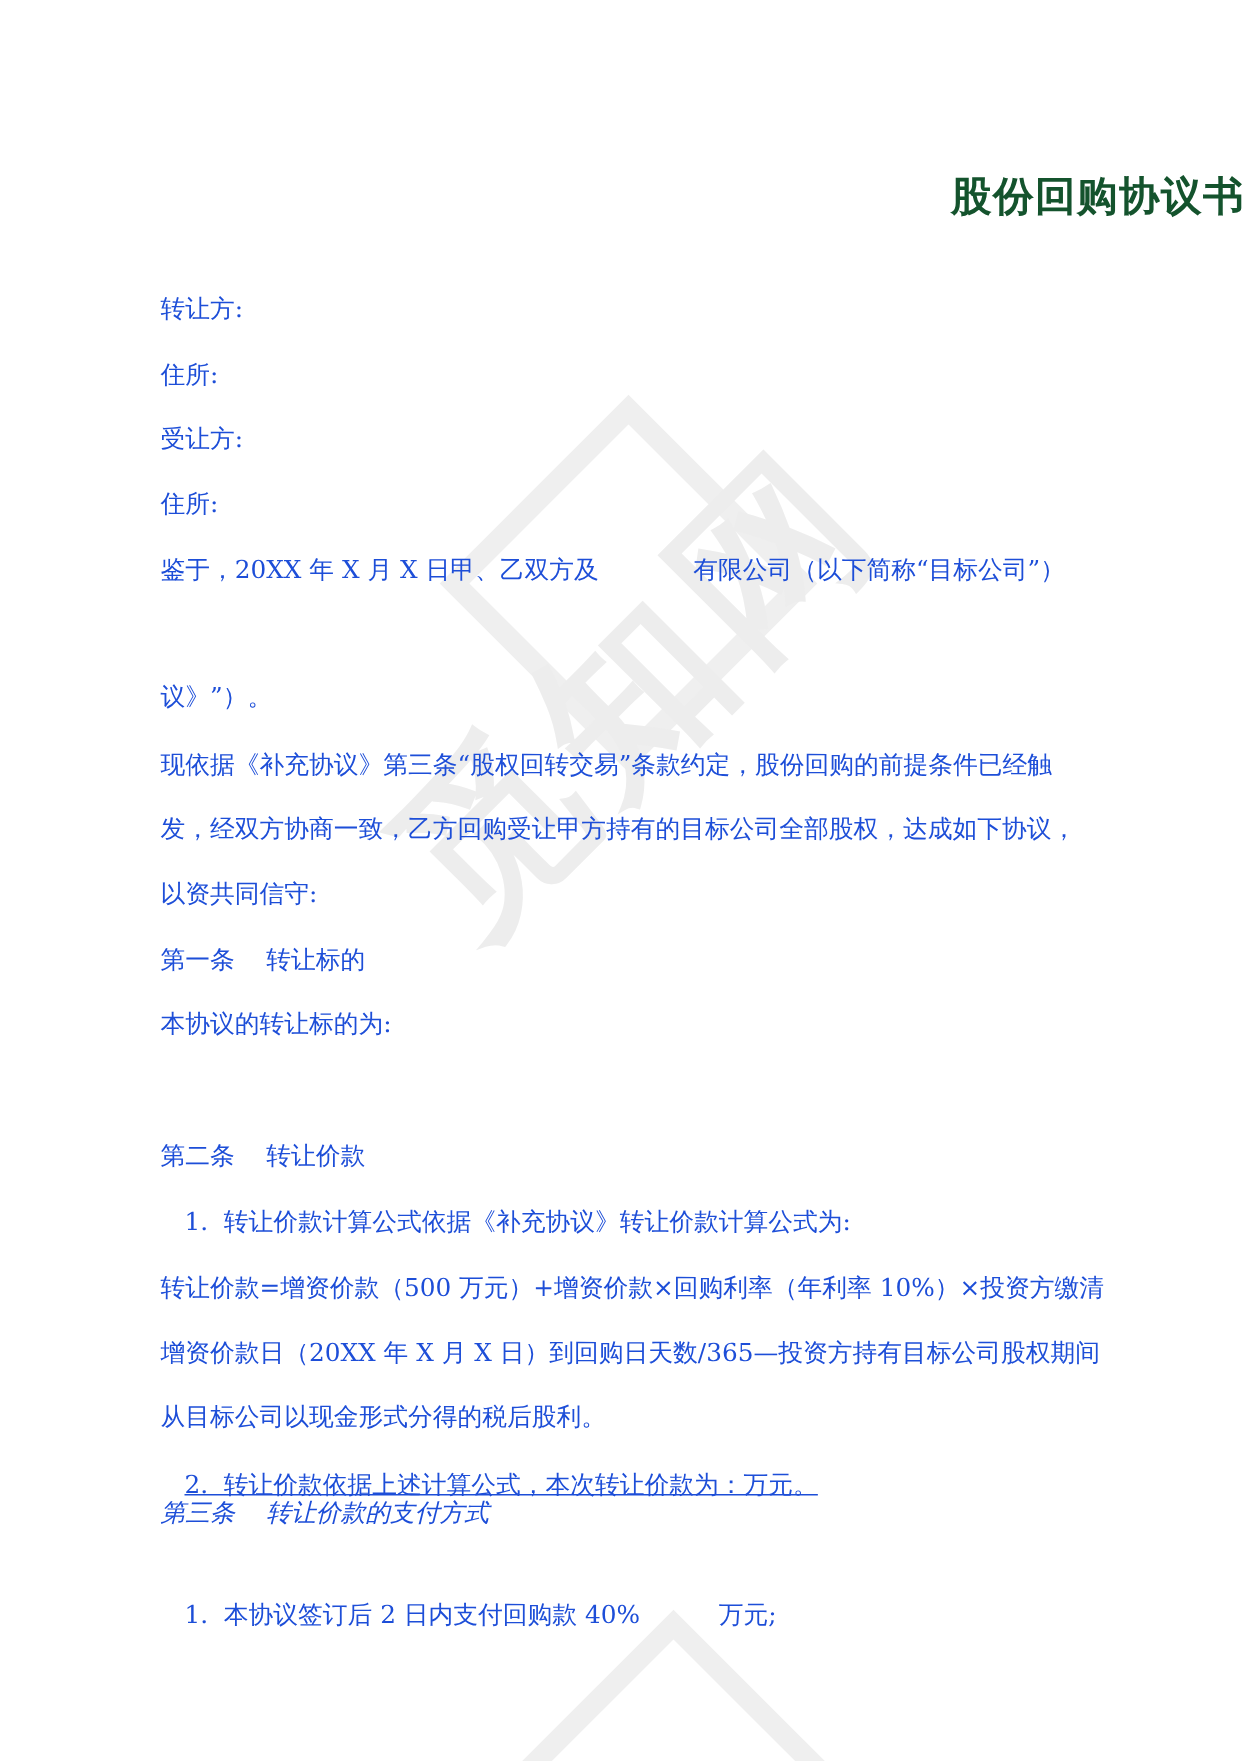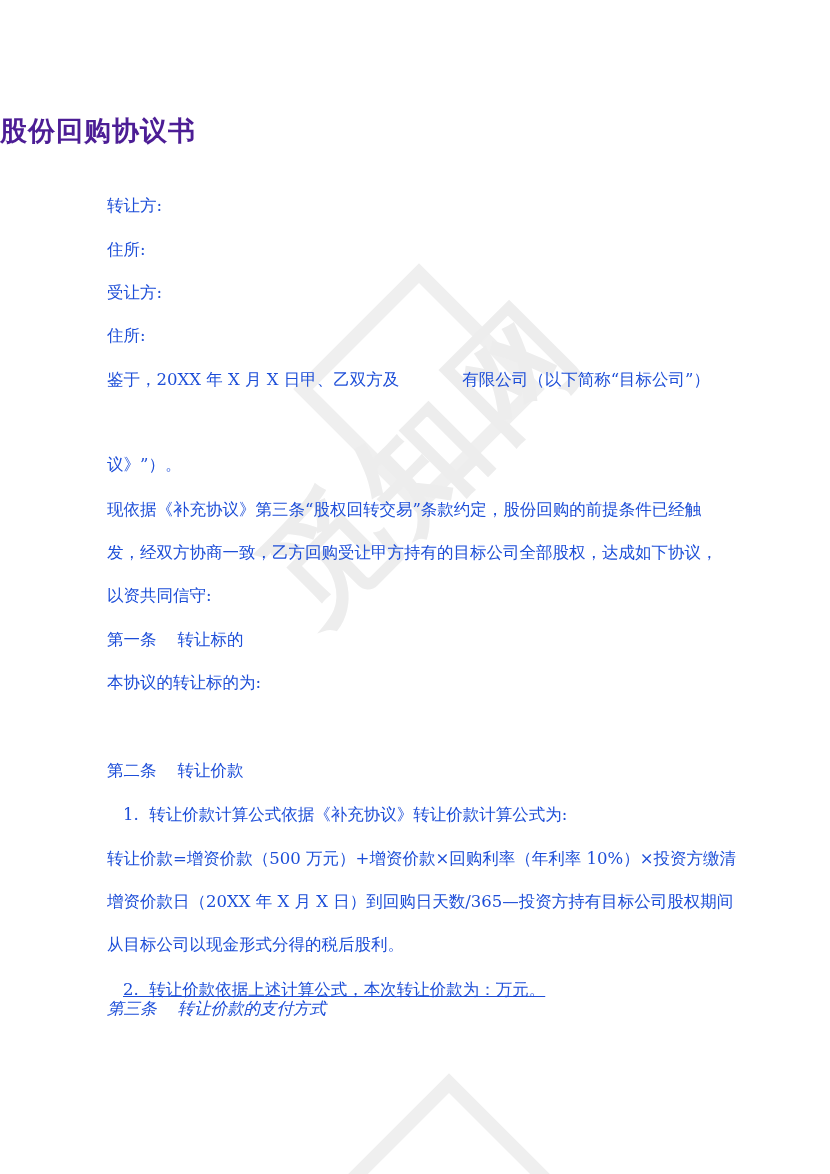--- a/index.html
+++ b/index.html
@@ -1,20 +1,20 @@
 <!DOCTYPE html>
 <html><head>
 <meta charset="utf-8">
 <style>
   html, body { margin:0; padding:0; background:#ffffff; }
   body { width:830px; height:1174px; position:relative; overflow:hidden;
          font-family:"DejaVu Serif", "Liberation Serif", serif; color:#1a1a1a; }
   .page { position:absolute; left:0; top:0; width:830px; height:1174px; background:#fff; }
-  .title { position:absolute; left:0; width:830px; top:113px; text-align:left;
-           font-size:27px; font-weight:bold; letter-spacing:1px; color:#4c1d95; }
+  .title { position:absolute; left:0; width:830px; top:113px; text-align:right;
+           font-size:27px; font-weight:bold; letter-spacing:1px; color:#14532d; }
   .line { position:absolute; left:107px; font-size:16.5px; white-space:pre; line-height:22px; color:#1d4ed8; }
   .indent { left:123px; }
   .watermark { position:absolute; color:#ededed; font-family:"DejaVu Sans", sans-serif;
                font-weight:bold; font-size:120px; transform:rotate(-45deg); transform-origin:center;
                letter-spacing:10px; white-space:nowrap; pointer-events:none; }
   .wm-box { position:absolute; border:14px solid #efefef; transform:rotate(45deg); }
 </style>
 </head>
 <body>
 
@@ -37,14 +37,15 @@
   <div class="line" style="top:585px;">以资共同信守:</div>
   <div class="line" style="top:629px;">第一条    转让标的</div>
   <div class="line" style="top:672px;">本协议的转让标的为:</div>
   <div class="line" style="top:760px;">第二条    转让价款</div>
   <div class="line indent" style="top:804px;">1.  转让价款计算公式依据《补充协议》转让价款计算公式为:</div>
   <div class="line" style="top:848px;">转让价款=增资价款（500 万元）+增资价款×回购利率（年利率 10%）×投资方缴清</div>
   <div class="line" style="top:891px;">增资价款日（20XX 年 X 月 X 日）到回购日天数/365—投资方持有目标公司股权期间</div>
   <div class="line" style="top:934px;">从目标公司以现金形式分得的税后股利。</div>
   <div class="line indent" style="top:979px;text-decoration:underline;">2.  转让价款依据上述计算公式，本次转让价款为：万元。</div>
   <div class="line" style="top:998px;font-style:italic;">第三条    转让价款的支付方式</div>
+  <div class="line indent" style="top:1066px;">1.  本协议签订后 2 日内支付回购款 40%          万元;</div>
 
 </div>
 
 </body></html>

